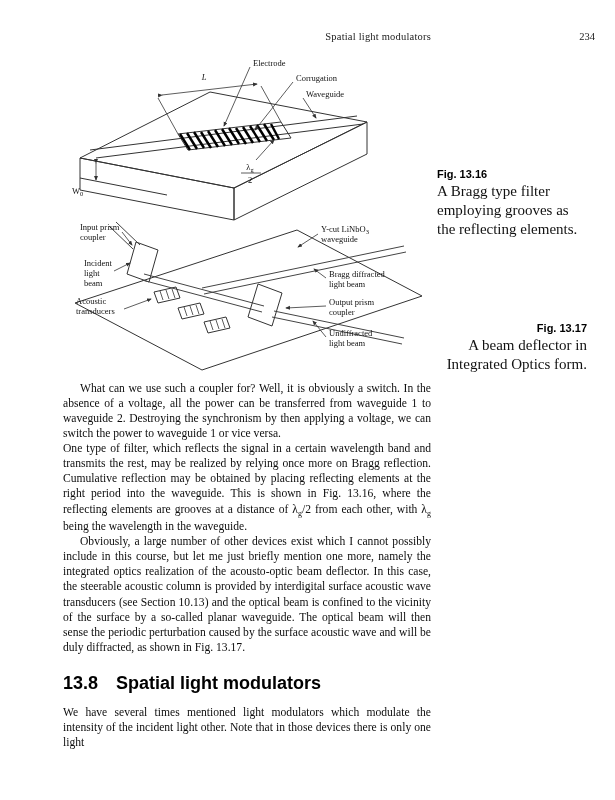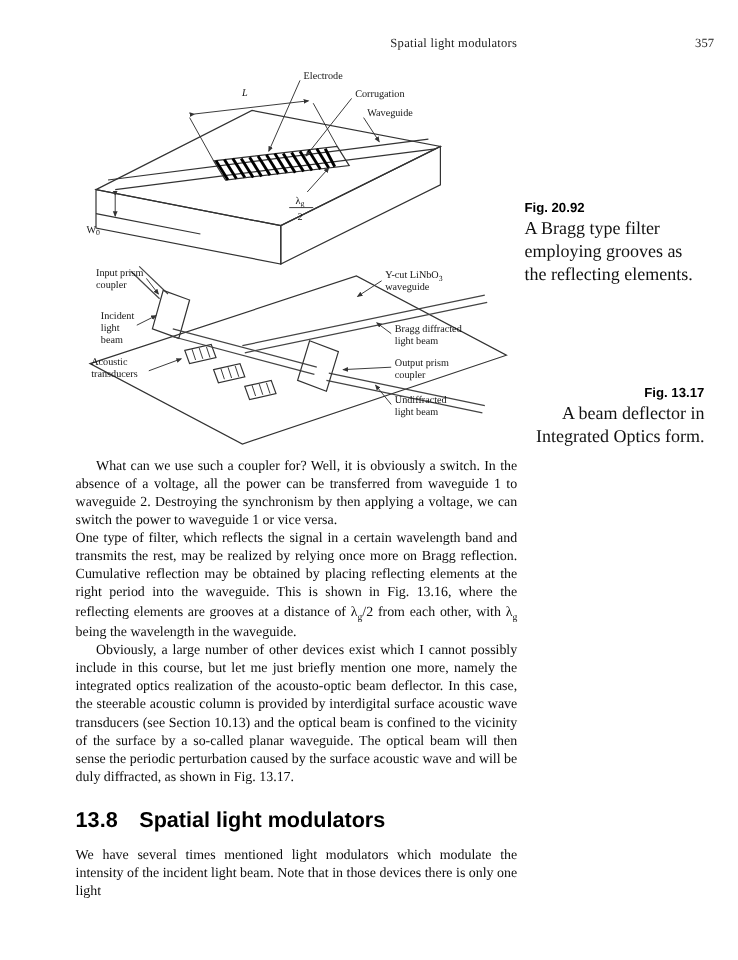--- a/index.html
+++ b/index.html
@@ -59,21 +59,21 @@
   }
   .h-num { margin-right:18px; }
   sub { font-size:8px; }
 </style>
 </head>
 <body>
 
 <div class="page">
 
   <div class="running-head">Spatial light modulators</div>
-  <div class="page-number">357</div>
+  <div class="page-number">234</div>
 
   <div class="fig16-wrap">
     <svg width="340" height="172" viewBox="0 0 340 172">
       <defs>
         <marker id="ah16" markerWidth="7" markerHeight="7" refX="5" refY="2.5" orient="auto">
           <path d="M0,0 L6,2.5 L0,5 Z" fill="#333"></path>
         </marker>
       </defs>
 
       <g>
@@ -135,21 +135,21 @@
         <line class="leader" x1="241" y1="32" x2="203" y2="80" marker-end="url(#ah16)"></line>
         <text x="244" y="31">Corrugation</text>
 
         <line class="leader" x1="251" y1="48" x2="264" y2="68" marker-end="url(#ah16)"></line>
         <text x="254" y="47">Waveguide</text>
       </g>
     </svg>
   </div>
 
   <div class="caption cap-16">
-    <p class="cap-label">Fig. 20.92</p>
+    <p class="cap-label">Fig. 13.16</p>
     <p class="cap-text">A Bragg type filter employing grooves as the reflecting elements.</p>
   </div>
 
   <div class="fig17-wrap">
     <svg width="388" height="164" viewBox="0 0 388 164">
       <defs>
         <marker id="ah17" markerWidth="7" markerHeight="7" refX="5" refY="2.5" orient="auto">
           <path d="M0,0 L6,2.5 L0,5 Z" fill="#333"></path>
         </marker>
       </defs>
@@ -241,17 +241,17 @@
 
     <p class="indent">What can we use such a coupler for? Well, it is obviously a switch. In the absence of a voltage, all the power can be transferred from waveguide 1 to waveguide 2. Destroying the synchronism by then applying a voltage, we can switch the power to waveguide 1 or vice versa.</p>
 
 
     <p><span>One type of filter, which reflects the signal in a certain wavelength band and transmits the rest, may be realized by relying once more on Bragg reflection. Cumulative reflection may be obtained by placing reflecting elements at the right period into the waveguide. This is shown in Fig. 13.16, where the reflecting elements are grooves at a distance of λ</span><sub>g</sub><span>/2 from each other, with λ</span><sub>g</sub><span> being the wavelength in the waveguide.</span></p>
 
     <p class="indent">Obviously, a large number of other devices exist which I cannot possibly include in this course, but let me just briefly mention one more, namely the integrated optics realization of the acousto-optic beam deflector. In this case, the steerable acoustic column is provided by interdigital surface acoustic wave transducers (see Section 10.13) and the optical beam is confined to the vicinity of the surface by a so-called planar waveguide. The optical beam will then sense the periodic perturbation caused by the surface acoustic wave and will be duly diffracted, as shown in Fig. 13.17.</p>
 
     <h2 class="section-heading"><span class="h-num">13.8</span><span>Spatial light modulators</span></h2>
 
-    <p>We have several times mentioned light modulators which modulate the intensity of the incident light beam. Note that in those devices there is only one light</p>
+    <p>We have several times mentioned light modulators which modulate the intensity of the incident light other. Note that in those devices there is only one light</p>
 
   </div>
 
 </div>
 
 </body></html>

